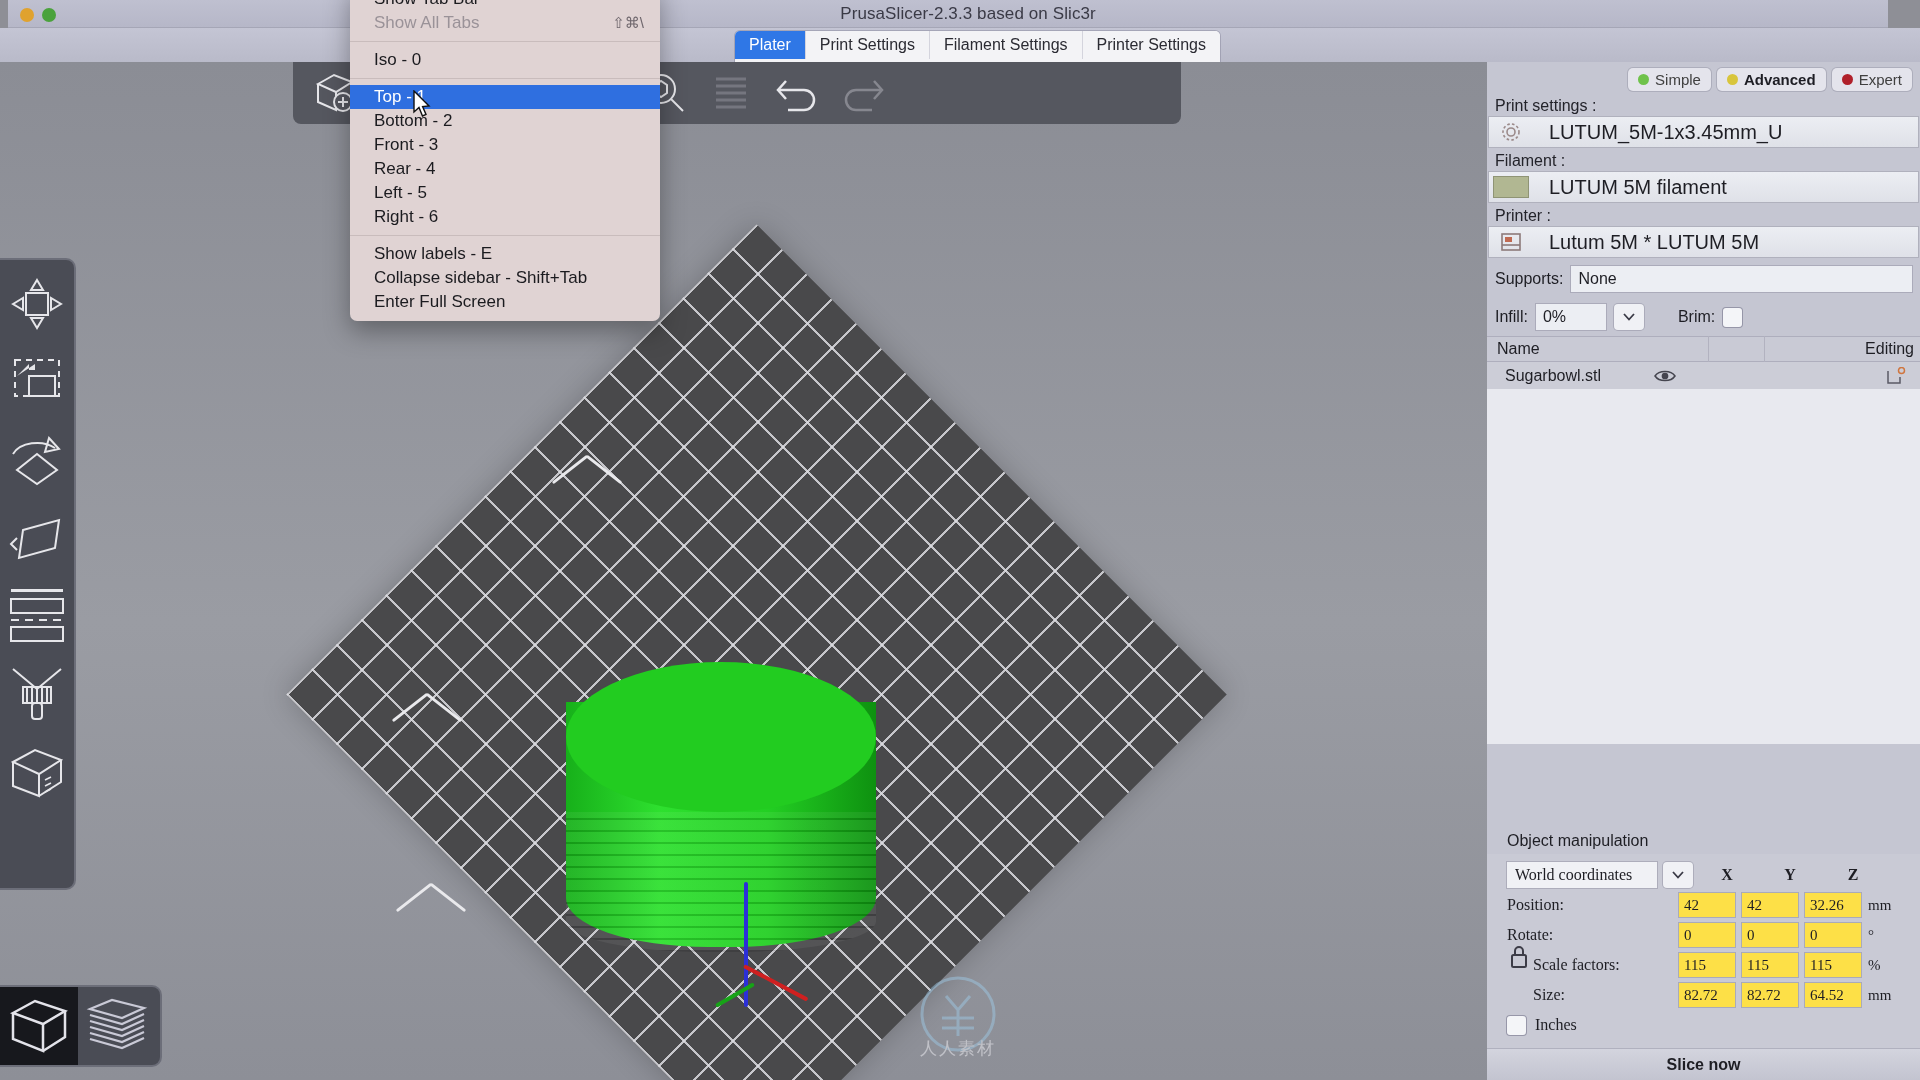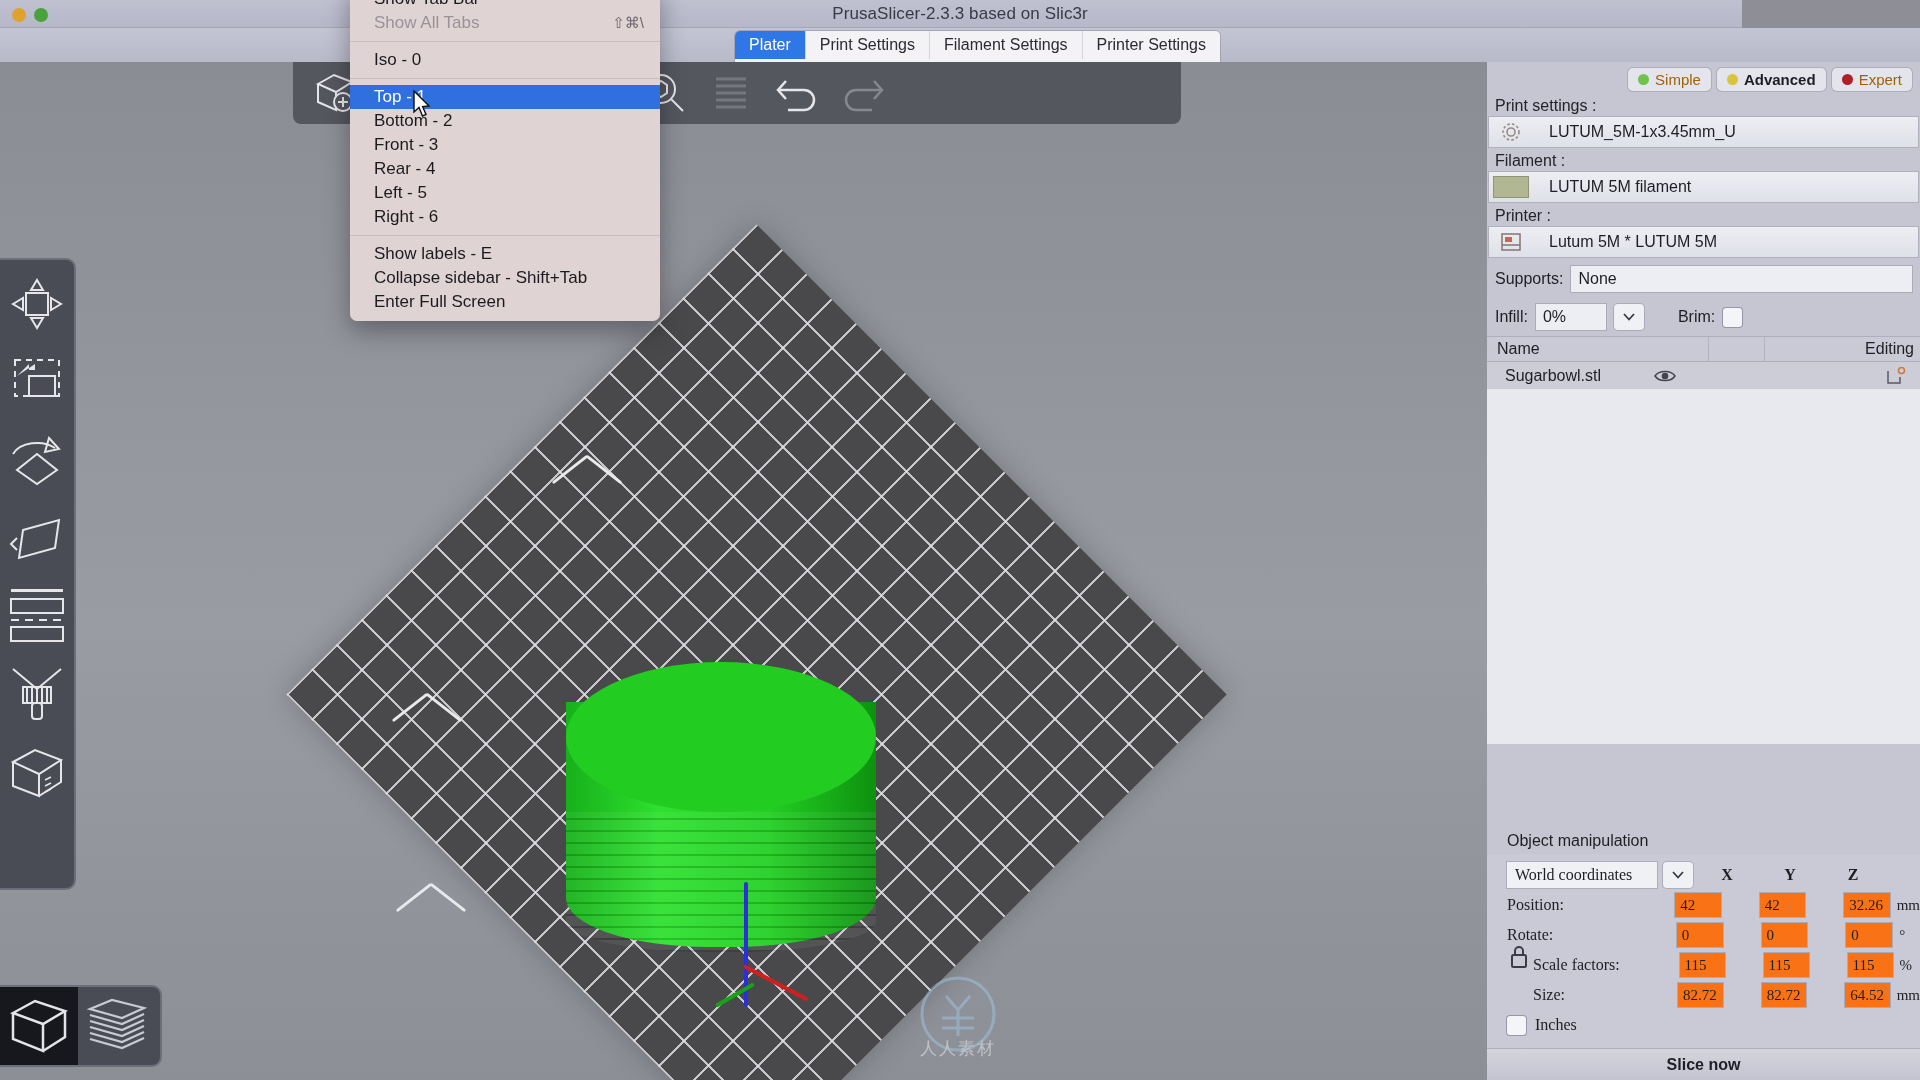--- a/index.html
+++ b/index.html
@@ -6,21 +6,21 @@
   html, body {
     width: 1920px; height: 1080px;
     overflow: hidden;
     font-family: "Liberation Sans", sans-serif;
     background: #8e8f96;
   }
   #root { position: relative; width: 1920px; height: 1080px; }
 
   
   .titlebar {
-    position: absolute; left: 0; top: 0; width: 1742px; height: 28px;
+    position: absolute; left: 8px; top: 0; width: 1880px; height: 28px;
     background: linear-gradient(#bfc0d0, #b6b7c8);
     border-bottom: 1px solid #a5a6b6;
   }
   .traffic { position: absolute; top: 8px; display: flex; gap: 8px; left: 12px; }
   .dot { width: 14px; height: 14px; border-radius: 50%; }
   .dot.yellow { background: #e0a22e; }
   .dot.green { background: #4aa23c; }
   .win-title {
     position: absolute; left: 0; top: 0; width: 1920px; height: 28px;
     line-height: 28px; text-align: center;
@@ -156,36 +156,36 @@
   
   .sidebar {
     position: absolute; left: 1487px; top: 62px; width: 433px; height: 1018px;
     background: #c5c6d2;
     font-size: 16px; color: #1e1e24;
   }
   .modes { display: flex; justify-content: flex-end; gap: 6px; padding: 6px 8px 4px 0; }
   .mode {
     display: flex; align-items: center; gap: 6px;
     padding: 3px 10px; border-radius: 5px;
-    background: #e4e4ec; font-size: 15px; color: #a16207;
+    background: #e4e4ec; font-size: 15px; color: #404040;
     box-shadow: 0 0 0 1px rgba(150,150,165,.5);
   }
   .mode.on { color: #1d1d24; font-weight: bold; }
   .mode .b { width: 11px; height: 11px; border-radius: 50%; }
 
   .seclabel { padding: 2px 0 2px 8px; font-size: 16px; color: #23232a; }
   .combo {
     display: flex; align-items: center; height: 30px; margin: 0 2px 3px 2px;
     background: linear-gradient(#eceef3,#dfe1e8);
     box-shadow: 0 0 0 1px rgba(150,150,165,.45);
   }
   .combo .ci {
     width: 44px; height: 30px; display: flex; align-items: center; justify-content: center;
   }
-  .combo .ctext { padding-left: 16px; font-size: 16px; }
+  .combo .ctext { padding-left: 16px; font-size: 20px; }
   .swatch { width: 36px; height: 22px; background: #b1b792; border: 1px solid #8f9475; }
 
   .row { display: flex; align-items: center; gap: 8px; padding: 6px 8px; }
   .row .lbl { font-size: 16px; }
   .txtfield {
     background: #eceef3; box-shadow: 0 0 0 1px rgba(150,150,165,.55);
     height: 26px; line-height: 26px; padding: 0 7px; font-size: 16px;
   }
   .chev {
     width: 30px; height: 26px; background: #f0f1f5; border-radius: 4px;
@@ -219,22 +219,22 @@
 
   
   .om { position: absolute; left: 0; bottom: 0; width: 433px; }
   .omtitle { padding: 3px 0 4px 20px; font-size: 16px; }
   .ompanel { background: #c9cad5; padding: 6px 0 8px 0; }
   .omrow { display: flex; align-items: center; height: 30px; padding-left: 20px; }
   .omrow .name { width: 172px; font-size: 16px; }
   .omrow .name.indent { padding-left: 26px; }
   .cell {
     width: 56px; height: 24px; margin-right: 7px;
-    background: #f97316; box-shadow: 0 0 0 1px rgba(150,150,165,.6);
-    font-size: 15px; line-height: 24px; padding-left: 5px; margin-left: 32px;
+    background: #fde047; box-shadow: 0 0 0 1px rgba(150,150,165,.6);
+    font-size: 15px; line-height: 24px; padding-left: 5px;
   }
   .unit { font-size: 15px; width: 26px; }
   .axhdr { width: 56px; margin-right: 7px; text-align: center; font-weight: bold; font-size: 16px; }
   .wc {
     width: 150px; height: 26px; background: #f0f1f5;
     box-shadow: 0 0 0 1px rgba(150,150,165,.55);
     font-size: 16px; line-height: 26px; padding-left: 8px; margin-right: 6px;
   }
   .slicebtn {
     height: 32px; line-height: 32px; text-align: center;

